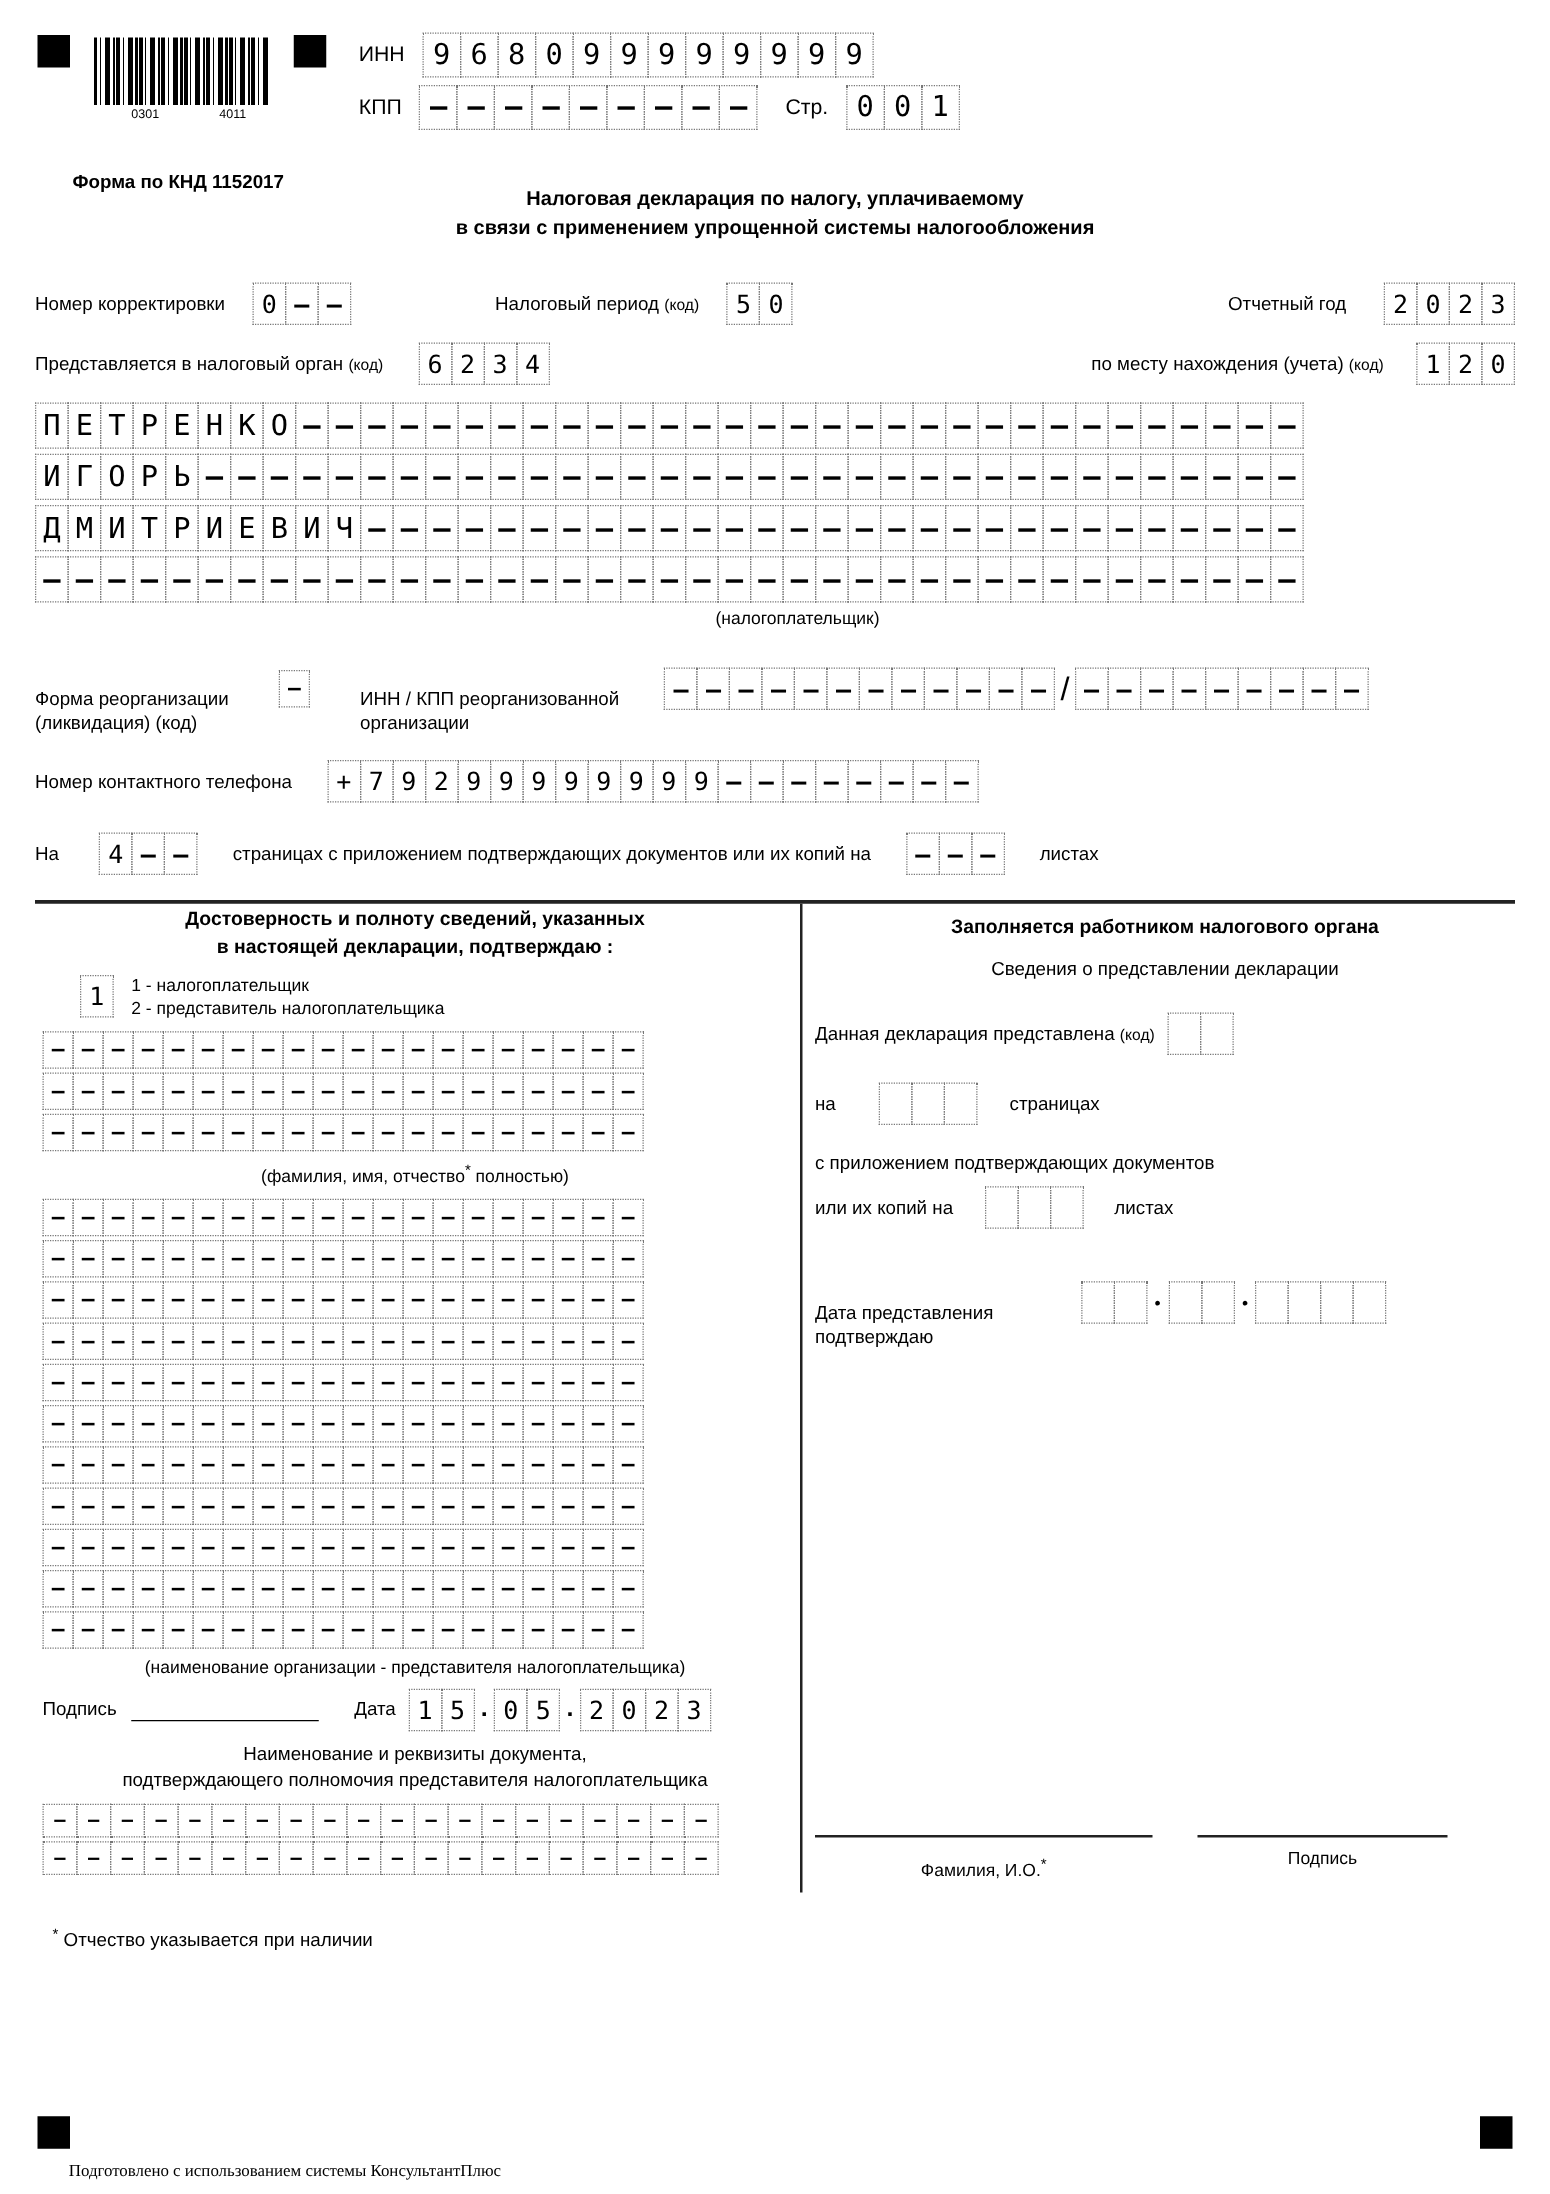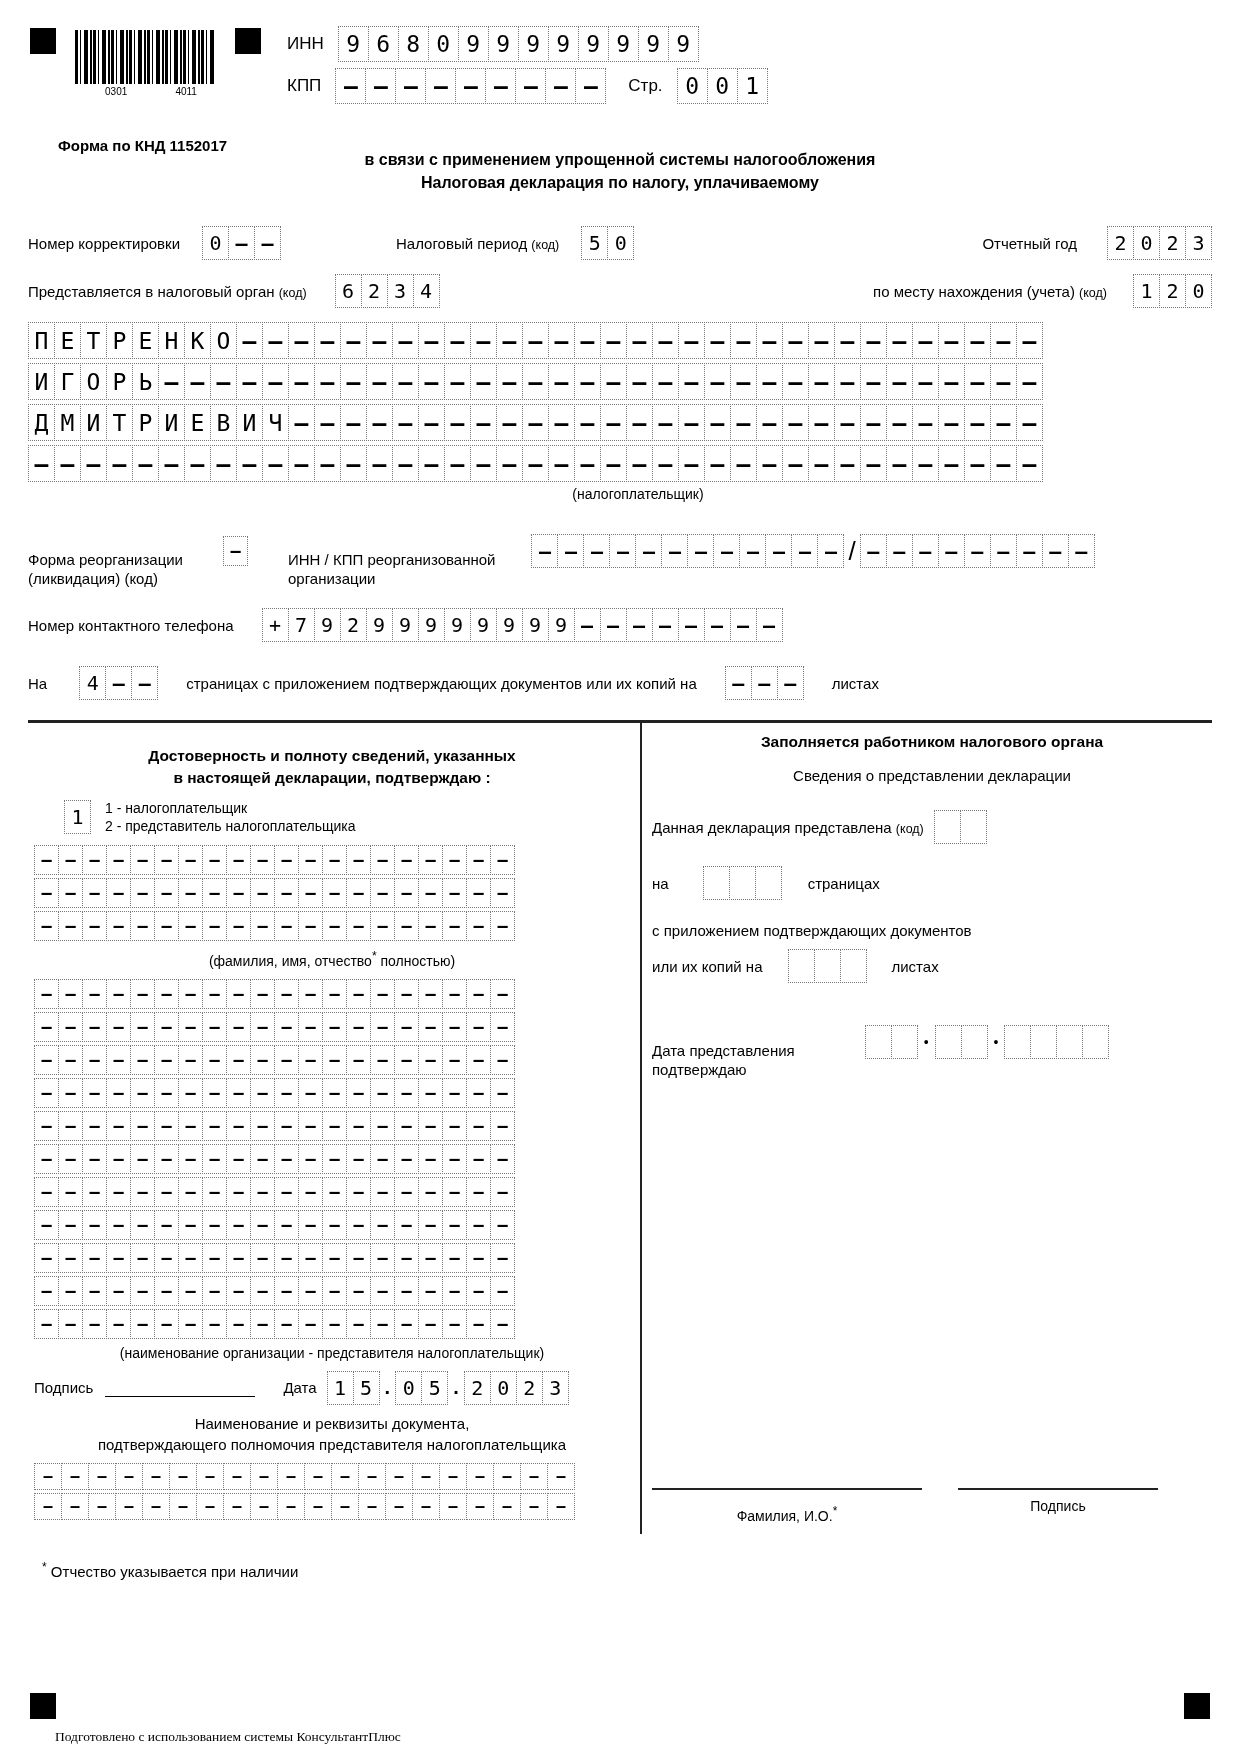--- a/index.html
+++ b/index.html
@@ -34,21 +34,21 @@
   .lbl{font-size:15px;}
   .lbl-sm{font-size:12.5px;}
   .lbl2{font-size:15px;line-height:19px;margin-top:36px;}
   .caption{text-align:center;font-size:14px;}
   .slash{font-size:26px;margin:0 4px;}
   .dotsep{font-weight:bold;font-size:20px;margin:0 5px;}
   .bullsep{font-size:14px;margin:0 6px;}
   sup.ast{font-size:12px;vertical-align:super;}
   
   .section{margin:20px 28px 0 28px;border-top:3px solid #222;display:grid;grid-template-columns:612px 1fr;}
-  .leftcol{padding:22px 10px 14px 6px;}
+  .leftcol{padding:2px 10px 14px 6px;}
   .rightcol{border-left:2px solid #222;padding:8px 0 10px 10px;display:flex;flex-direction:column;}
   .sec-h{font-weight:bold;font-size:15.5px;text-align:center;line-height:22px;}
   .sign-row{display:flex;align-items:center;margin-top:10px;padding-left:30px;}
   .legend{margin-left:14px;font-size:14px;line-height:18px;}
   .rowstack{margin-top:10px;display:flex;flex-direction:column;gap:3px;}
   .signdate{display:flex;align-items:center;margin-top:10px;}
   .sigline{display:inline-block;width:150px;border-bottom:1.5px solid #000;height:18px;margin-left:12px;}
   .doc-title2{margin-top:8px;text-align:center;font-size:15px;line-height:21px;}
   .r-line{display:flex;align-items:center;margin-top:22px;}
   .r-sigs{margin-top:auto;display:flex;gap:36px;padding-right:8px;}
@@ -107,22 +107,22 @@
           <span class="cell">0</span>
           <span class="cell">0</span>
           <span class="cell">1</span>
         </span>
     </div>
   </div>
 
   <div class="header-block">
     <div class="form-code">Форма по КНД 1152017</div>
     <div class="doc-title">
+      <div>Налоговая декларация по налогу, уплачиваемому</div>
       <div>в связи с применением упрощенной системы налогообложения</div>
-      <div>Налоговая декларация по налогу, уплачиваемому</div>
     </div>
   </div>
 
   <div class="frow" style="margin-top:14px;">
     <span class="lbl">Номер корректировки</span>
     <span class="cells cells-med" style="margin-left:22px;">
         <span class="cell">0</span>
         <span class="cell dash">–</span>
         <span class="cell dash">–</span>
       </span>
@@ -743,21 +743,21 @@
             <span class="cell dash">–</span>
             <span class="cell dash">–</span>
             <span class="cell dash">–</span>
             <span class="cell dash">–</span>
             <span class="cell dash">–</span>
             <span class="cell dash">–</span>
             <span class="cell dash">–</span>
             <span class="cell dash">–</span>
           </span>
       </div>
-      <div class="caption" style="margin-top:6px;">(наименование организации - представителя налогоплательщик)</div>
+      <div class="caption" style="margin-top:6px;">(наименование организации - представителя налогоплательщика)</div>
 
       <div class="signdate">
         <span class="lbl">Подпись</span>
         <span class="sigline"></span>
         <span class="lbl" style="margin-left:28px;">Дата</span>
         <span class="cells cells-med" style="margin-left:10px;">
             <span class="cell">1</span>
             <span class="cell">5</span>
           </span>
         <span class="dotsep">.</span>

